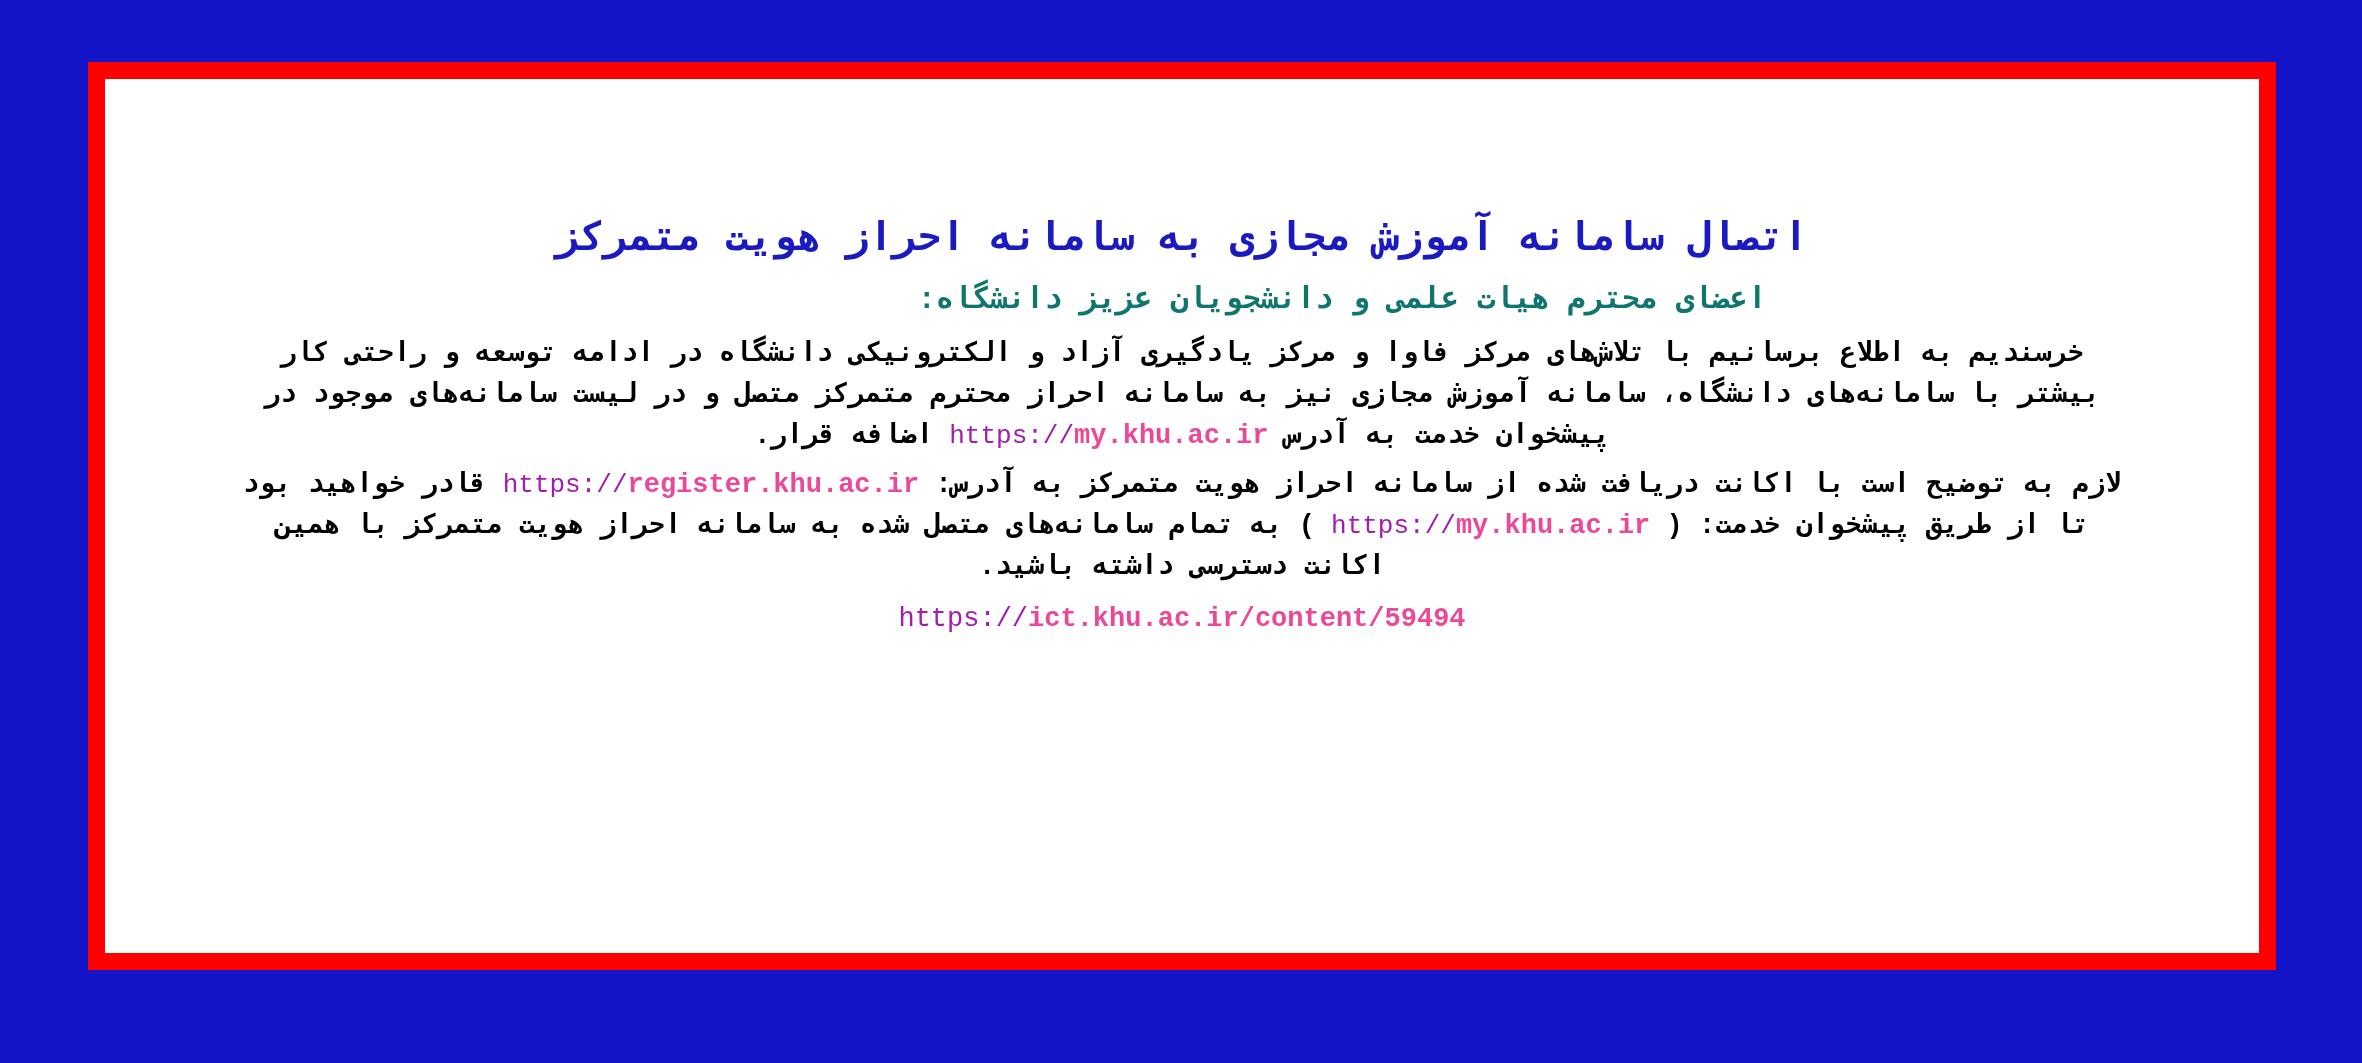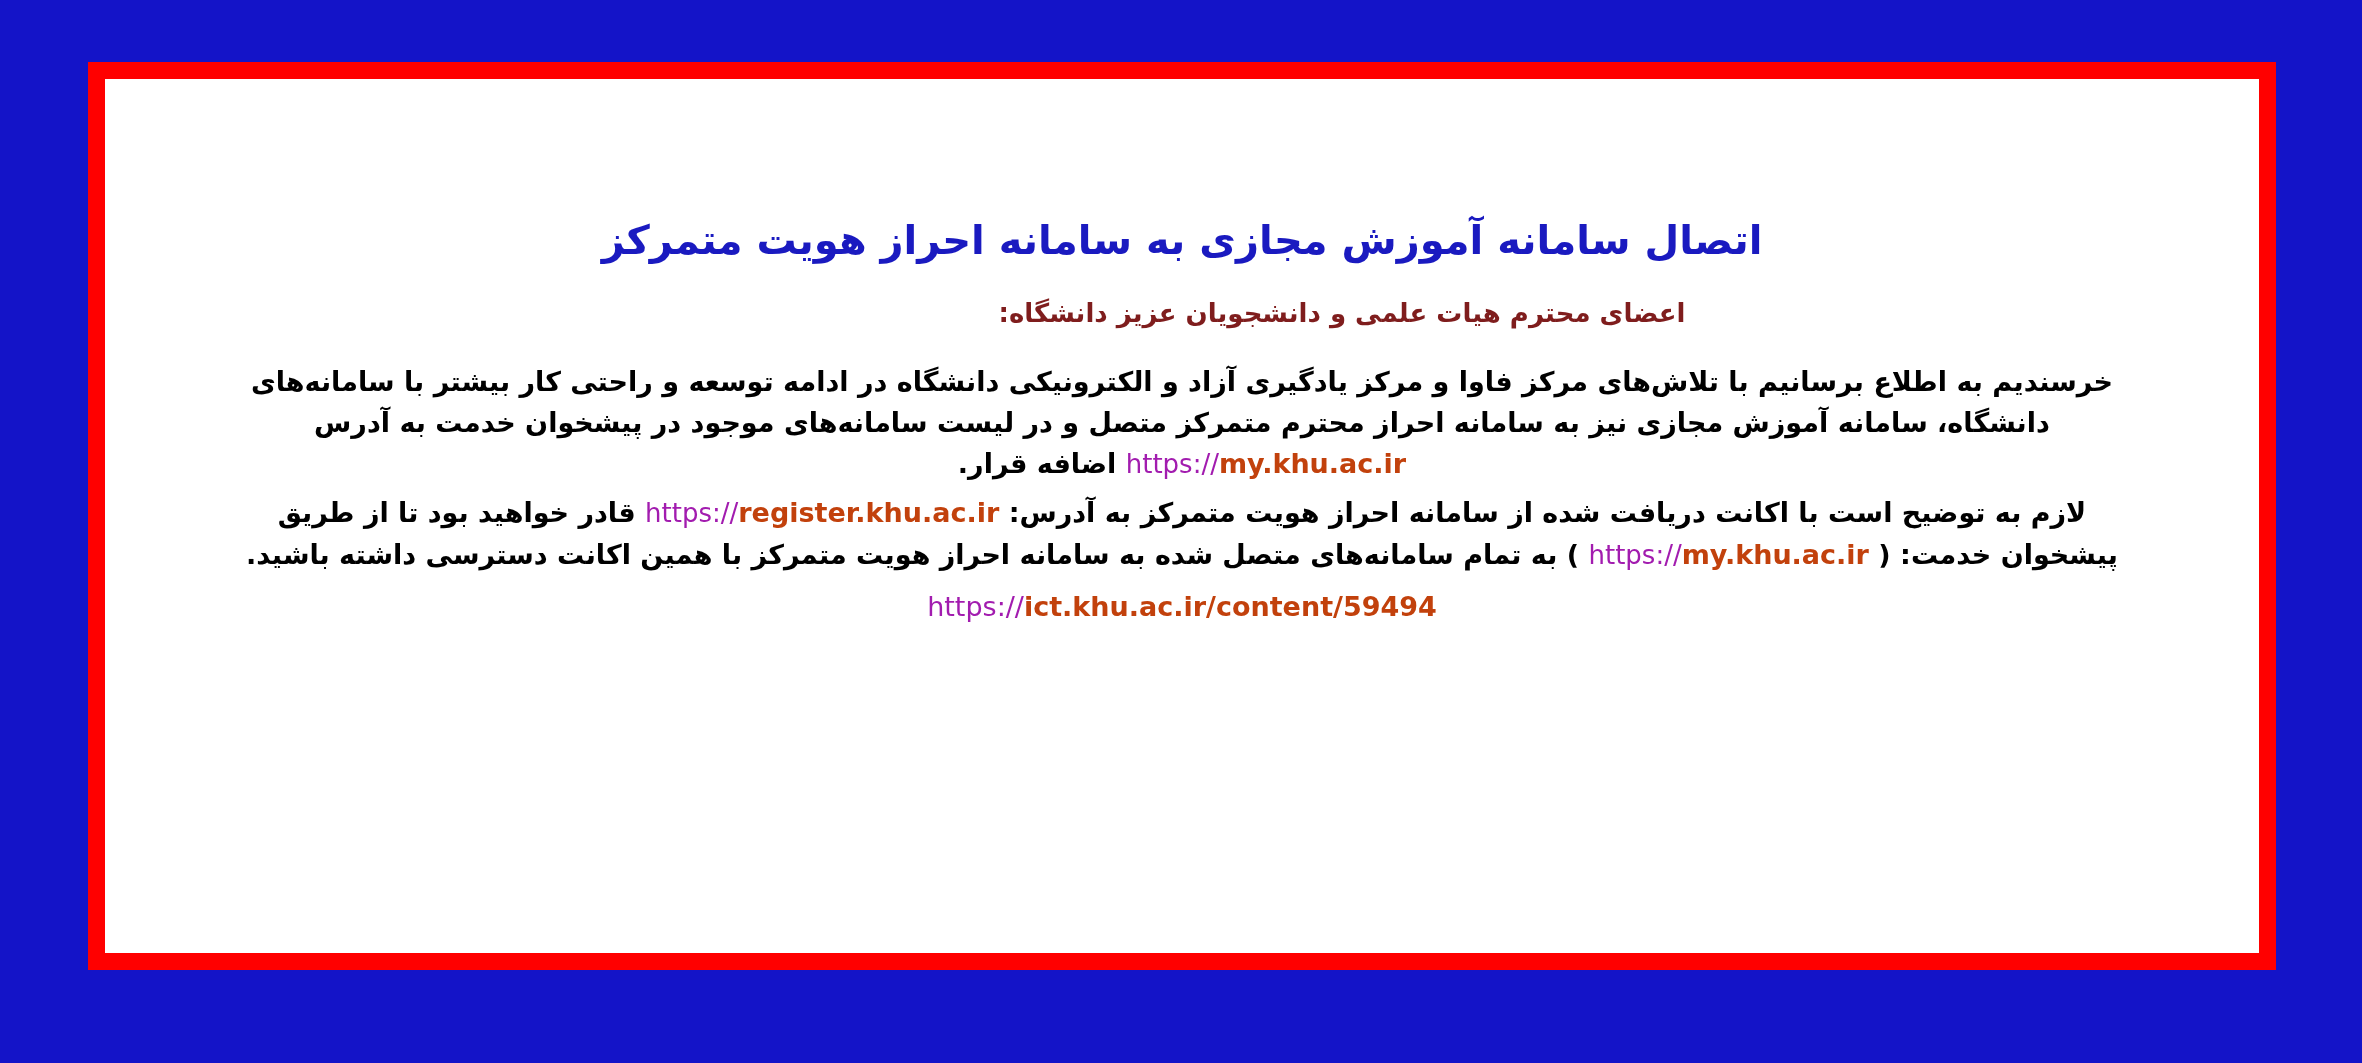--- a/index.html
+++ b/index.html
@@ -13,20 +13,21 @@
     height: 1063px;
     overflow: hidden;
     font-family: "DejaVu Sans", "Liberation Sans", sans-serif;
   }
   .poster {
     position: absolute;
     left: 0; top: 0;
     width: 2362px;
     height: 768px;
     background: #1414c8;
+    font-family: Liberation Mono, monospace;
   }
   .red-frame {
     position: absolute;
     left: 88px;
     top: 62px;
     width: 2188px;
     height: 908px;
     background: #ff0000;
     box-sizing: border-box;
     padding: 17px;
@@ -55,45 +56,45 @@
     padding-top: 136px;
     color: #1a1ac0;
     font-size: 40px;
     font-weight: bold;
     line-height: 1.25;
     letter-spacing: -0.3px;
     text-align: center;
   }
 
   .subhead {
-    margin: 16px;
+    margin: 0;
     padding-top: 16px;
-    color: #7f1d1d;
-    font-size: 26px;
+    color: #0f766e;
+    font-size: 30px;
     font-weight: bold;
     line-height: 1.3;
     text-align: center;
     padding-left: 320px;
   }
 
   .para {
     margin: 0;
     color: #000000;
     font-size: 27px;
     font-weight: bold;
     line-height: 1.52;
     text-align: center;
   }
   .para.p1 { padding-top: 14px; padding-left: 90px; padding-right: 90px; }
   .para.p2 { padding-top: 8px;  padding-left: 90px; padding-right: 90px; }
   .para.p3 { padding-top: 20px; padding-left: 30px; padding-right: 30px; }
   .para.p4 { padding-top: 22px; padding-left: 120px; padding-right: 120px; }
 
   .lnk {
-    color: #c2410c;
+    color: #ec4899;
     font-weight: bold;
     direction: ltr;
     unicode-bidi: embed;
     white-space: nowrap;
   }
   .proto {
     color: #a21caf;
     font-weight: normal;
     direction: ltr;
     unicode-bidi: embed;

